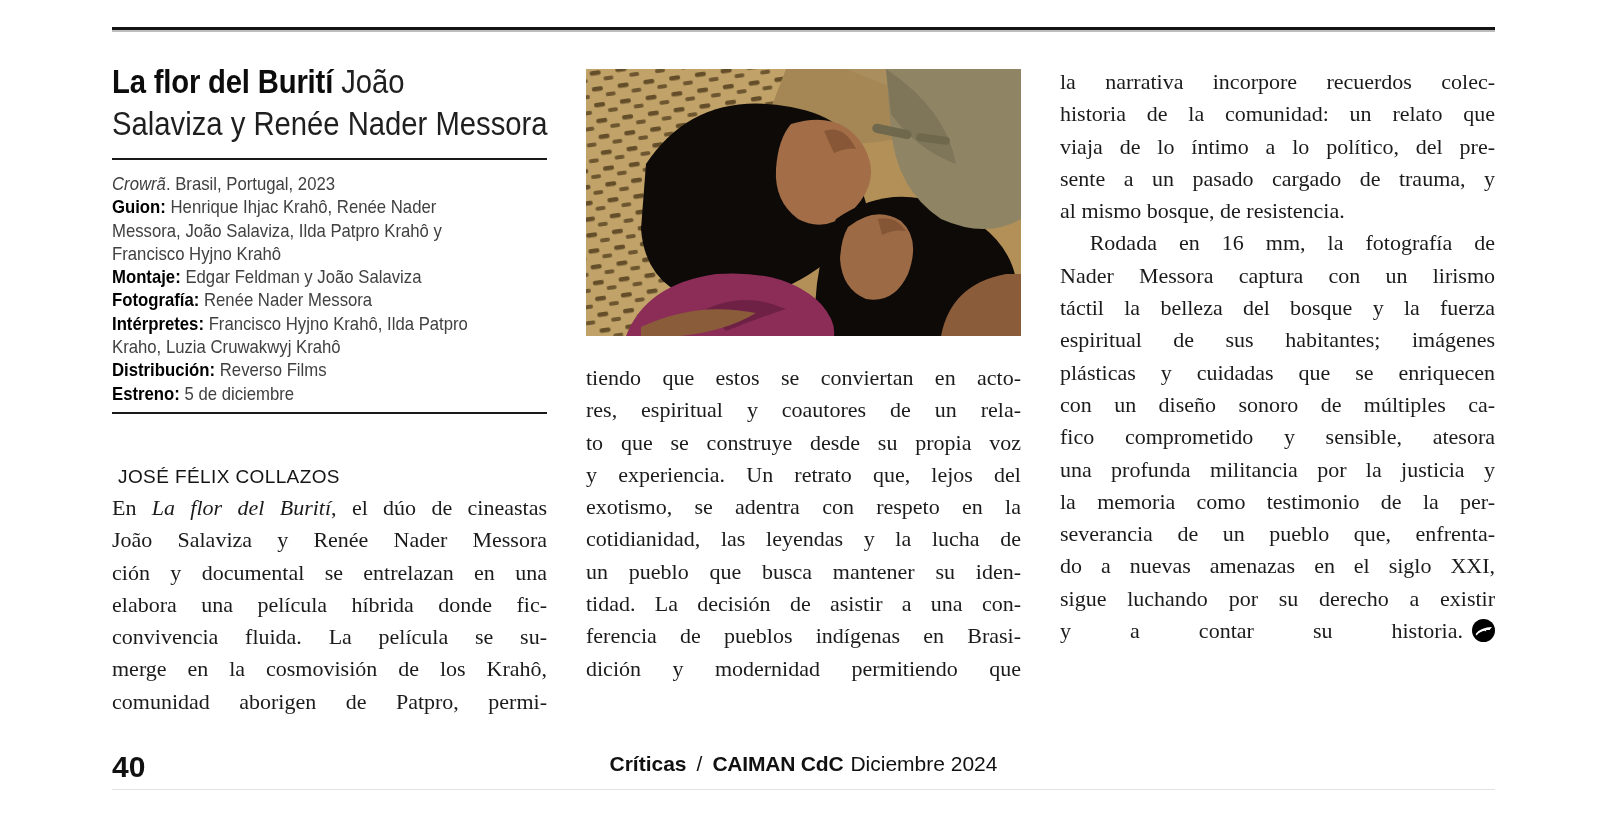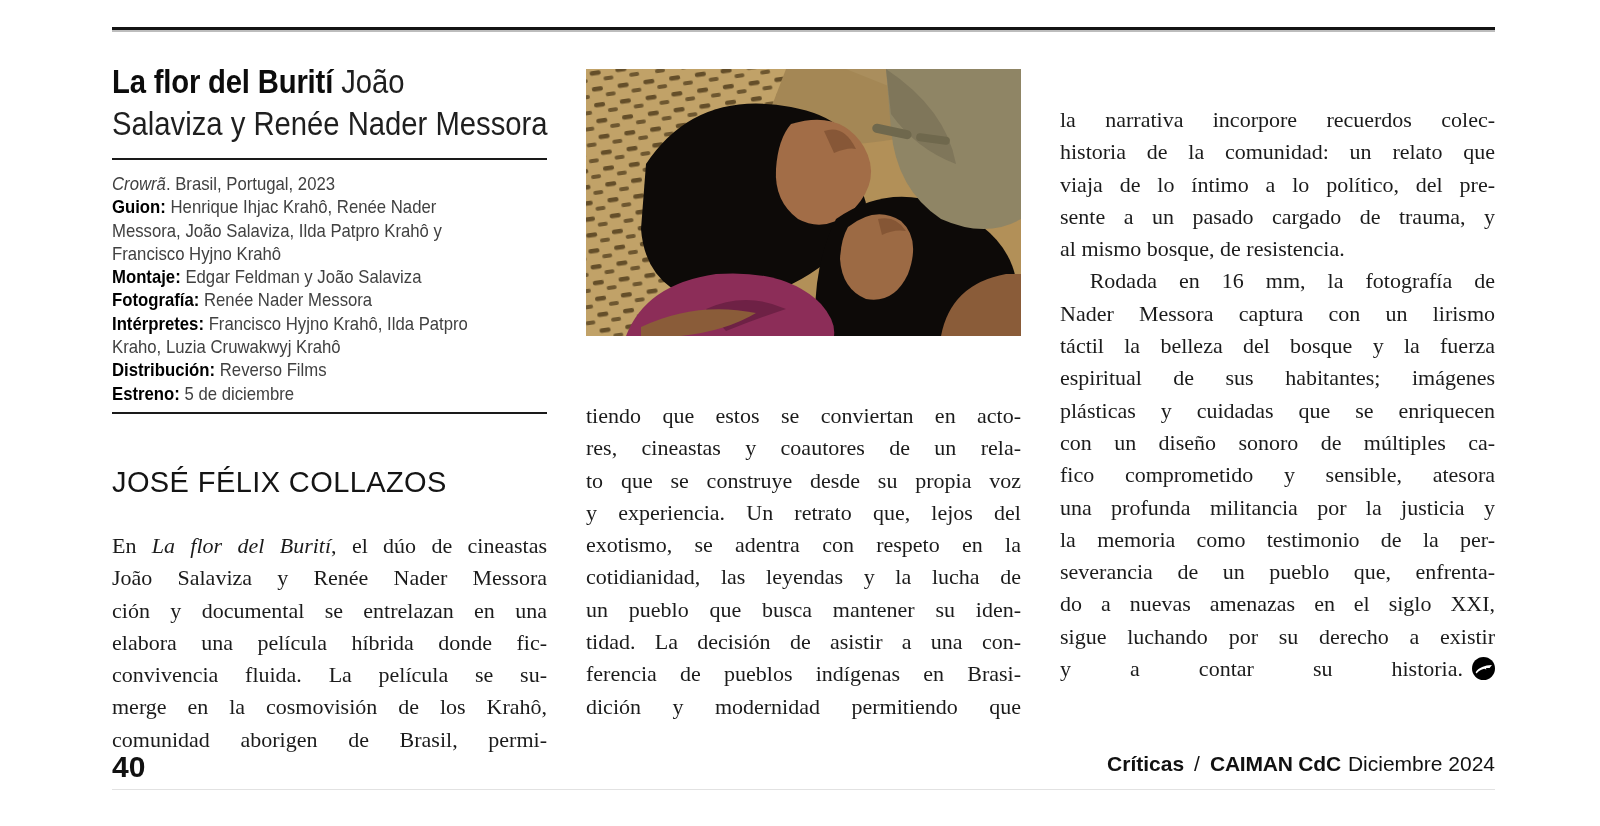--- a/index.html
+++ b/index.html
@@ -35,45 +35,45 @@
   .credits {
     left:112px; top:172px; width:494px;
     transform:scaleX(0.88); transform-origin:0 0;
     font-size:19px; line-height:23.3px; color:#414141;
   }
   .credits b { color:#000; }
   .credits i { font-style:italic; }
 
   
   .author {
-    left:112px; top:466px; width:435px;
-    font-size:29px; letter-spacing:0.4px; color:#141414;
+    left:118px; top:466px; width:435px;
+    font-size:19px; letter-spacing:0.4px; color:#141414;
   }
 
   
   .bodycol {
     width:435px; font-family:"Liberation Serif", serif;
-    font-size:22px; line-height:32.3px; color:#1b1b1b;margin-top:38px;
+    font-size:22px; line-height:32.3px; color:#1b1b1b;
   }
   .bodycol .tline { text-align:justify; text-align-last:justify; }
   .pend .tline:last-child { text-align-last:left; }
   .indent .tline:first-child { text-indent:1.35em; }
   .col1-body { left:112px;  top:492px; }
   .col2-body { left:586px;  top:362px;font-family:Liberation Serif, serif; }
   .col3-body { left:1060px; top:66px;  }
   .closing-line { text-align:left; white-space:nowrap; }
   .end-mark { display:inline-block; width:23px; height:23px; margin-left:9px; vertical-align:-4px; }
 
   
   .photo { left:586px; top:69px; width:435px; height:267px; overflow:hidden; }
 
   
   .page-number { left:112px; top:750px; font-size:30px; font-weight:bold; color:#111; }
   .footer-right {
-    top:752px; left:112px; width:1383px; text-align:right;
+    top:752px; left:112px; width:1383px; text-align:center;
     font-size:21px; color:#111; white-space:nowrap;
   }
   .footer-section { font-weight:600; }
   .footer-sep { margin:0 10px; font-weight:normal; }
   .footer-brand { font-weight:bold; letter-spacing:-0.2px; }
   .footer-issue { margin-left:7px; font-weight:normal; }
 </style>
 </head>
 <body>
 
@@ -102,21 +102,21 @@
 
 <div class="abs author">JOSÉ FÉLIX COLLAZOS</div>
 
 <div class="abs bodycol col1-body">
     <div class="tline">En <i>La flor del Burití</i>, el dúo de cineastas</div>
     <div class="tline">João Salaviza y Renée Nader Messora</div>
     <div class="tline">ción y documental se entrelazan en una</div>
     <div class="tline">elabora una película híbrida donde fic-</div>
     <div class="tline">convivencia fluida. La película se su-</div>
     <div class="tline">merge en la cosmovisión de los Krahô,</div>
-    <div class="tline">comunidad aborigen de Brasil, permi-</div>
+    <div class="tline">comunidad aborigen de Patpro, permi-</div>
   </div>
 
 <div class="abs photo">
   <svg width="435" height="267" viewBox="0 0 435 267" xmlns="http://www.w3.org/2000/svg">
     <defs>
       <pattern id="weave" width="26" height="16" patternUnits="userSpaceOnUse" patternTransform="rotate(-8)">
         <rect width="26" height="16" fill="none"></rect>
         <rect x="3" y="3" width="11" height="4.5" rx="2" fill="#54401f" opacity="0.85"></rect>
         <rect x="16" y="10" width="10" height="4" rx="2" fill="#4a3718" opacity="0.7"></rect>
       </pattern>
@@ -148,21 +148,21 @@
     <path d="M300 0 Q360 40 370 95 Q330 80 305 45 Z" fill="#7b7257" opacity="0.8"></path>
     <rect x="286" y="58" width="40" height="9" rx="4.5" transform="rotate(12 306 62)" fill="#6f684d"></rect>
     <rect x="330" y="66" width="34" height="8" rx="4" transform="rotate(8 347 70)" fill="#6f684d"></rect>
 
     <path d="M355 267 Q365 215 420 205 L435 205 L435 267 Z" fill="#8a5c39"></path>
   </svg>
 </div>
 
 <div class="abs bodycol col2-body">
     <div class="tline">tiendo que estos se conviertan en acto-</div>
-    <div class="tline">res, cineastas y coautores de un rela-</div>
+    <div class="tline">res, espiritual y coautores de un rela-</div>
     <div class="tline">to que se construye desde su propia voz</div>
     <div class="tline">y experiencia. Un retrato que, lejos del</div>
     <div class="tline">exotismo, se adentra con respeto en la</div>
     <div class="tline">cotidianidad, las leyendas y la lucha de</div>
     <div class="tline">un pueblo que busca mantener su iden-</div>
     <div class="tline">tidad. La decisión de asistir a una con-</div>
     <div class="tline">ferencia de pueblos indígenas en Brasi-</div>
     <div class="tline">dición y modernidad permitiendo que</div>
   </div>
 

